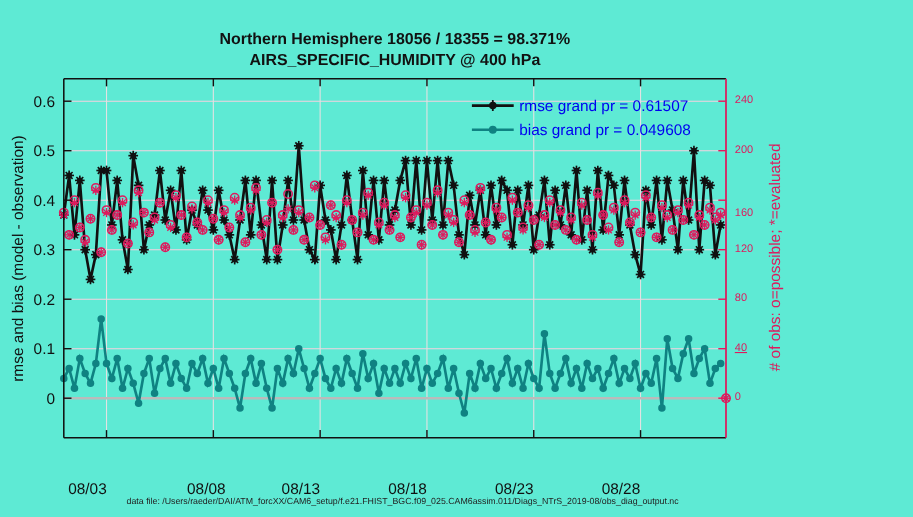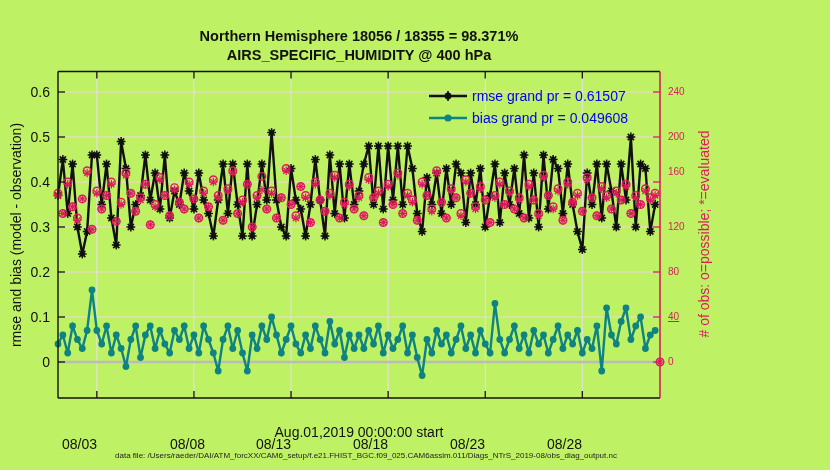--- a/index.html
+++ b/index.html
@@ -1,16 +1,16 @@
 <!DOCTYPE html>
 <html><head>
 <meta charset="utf-8">
 <style>
   html,body{margin:0;padding:0;background:#ffffff;}
-  #figure{position:relative;width:830px;height:470px;background:#bef264;overflow:hidden;
+  #figure{position:relative;width:830px;height:470px;background:#5eead4;overflow:hidden;
           font-family:"Liberation Sans","DejaVu Sans",sans-serif;}
   .abs{position:absolute;}
   .title-line{left:57px;width:604px;text-align:center;font-weight:bold;font-size:14.5px;color:#111;white-space:nowrap;}
   .ytick{left:10px;width:40px;text-align:right;font-size:14px;color:#111;height:16px;line-height:16px;}
   .y2tick{left:668px;width:44px;text-align:left;font-size:10px;height:16px;line-height:16px;}
   .xtick{width:70px;text-align:left;font-size:14px;color:#111;top:404px;height:16px;line-height:16px;margin-top:32px;}
   .axlabel{font-size:14px;color:#111;white-space:nowrap;}
   .rot{transform:translate(-50%,-50%) rotate(-90deg);transform-origin:center center;}
   #xlabel{left:57px;width:604px;text-align:center;top:424px;font-size:14px;color:#111;}
   #footer{left:0;width:732px;text-align:center;top:451px;font-size:8px;color:#222;letter-spacing:0px;white-space:nowrap;}
@@ -1450,34 +1450,33 @@
   <div class="abs ytick" style="top:264px">0.2</div>
   <div class="abs ytick" style="top:219px">0.3</div>
   <div class="abs ytick" style="top:174px">0.4</div>
   <div class="abs ytick" style="top:129px">0.5</div>
   <div class="abs ytick" style="top:84px">0.6</div>
 
   <div class="abs y2tick c2" style="top: 354px; color: rgb(220, 28, 94);">0</div>
   <div class="abs y2tick c2" style="top: 309px; color: rgb(220, 28, 94); text-decoration: underline;">40</div>
   <div class="abs y2tick c2" style="top: 264px; color: rgb(220, 28, 94);">80</div>
   <div class="abs y2tick c2" style="top: 219px; color: rgb(220, 28, 94);">120</div>
-  <div class="abs y2tick c2" style="top: 164px; color: rgb(220, 28, 94);">160</div>
+  <div class="abs y2tick c2" style="top: 186px; color: rgb(220, 28, 94);">160</div>
   <div class="abs y2tick c2" style="top: 129px; color: rgb(220, 28, 94);">200</div>
   <div class="abs y2tick c2" style="top: 84px; color: rgb(220, 28, 94);">240</div>
 
   <div class="abs xtick" style="left:62px">08/03</div>
   <div class="abs xtick" style="left:170px">08/08</div>
   <div class="abs xtick" style="left:256px">08/13</div>
   <div class="abs xtick" style="left:353px">08/18</div>
   <div class="abs xtick" style="left:450px">08/23</div>
   <div class="abs xtick" style="left:547px">08/28</div>
 
   <div class="abs axlabel rot" style="left:16px;top:235px">rmse and bias (model - observation)</div>
   <div class="abs axlabel rot c2" style="left: 704px; top: 234px; color: rgb(220, 28, 94);"># of obs: o=possible; *=evaluated</div>
-  <div class="abs" id="xlabel">Aug.01,2019 00:00:00 start</div>
 
   <div class="abs" id="legend">
     <div class="legend-row">
       <svg width="40" height="14">
         <line x1="1" y1="7" x2="39" y2="7" stroke="#111111" stroke-width="2.4"></line>
         <circle cx="20" cy="7" r="3.4" fill="#111111"></circle>
         <line x1="15" y1="7" x2="25" y2="7" stroke="#111111" stroke-width="1.6"></line>
         <line x1="20" y1="2" x2="20" y2="12" stroke="#111111" stroke-width="1.6"></line>
       </svg>
       <span class="legend-label" style="color: rgb(0, 0, 240);">rmse grand pr = 0.61507</span>

